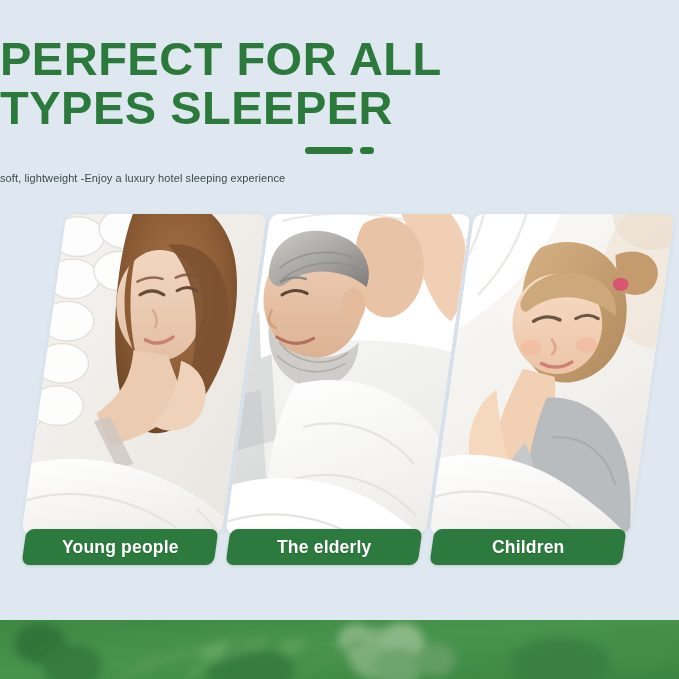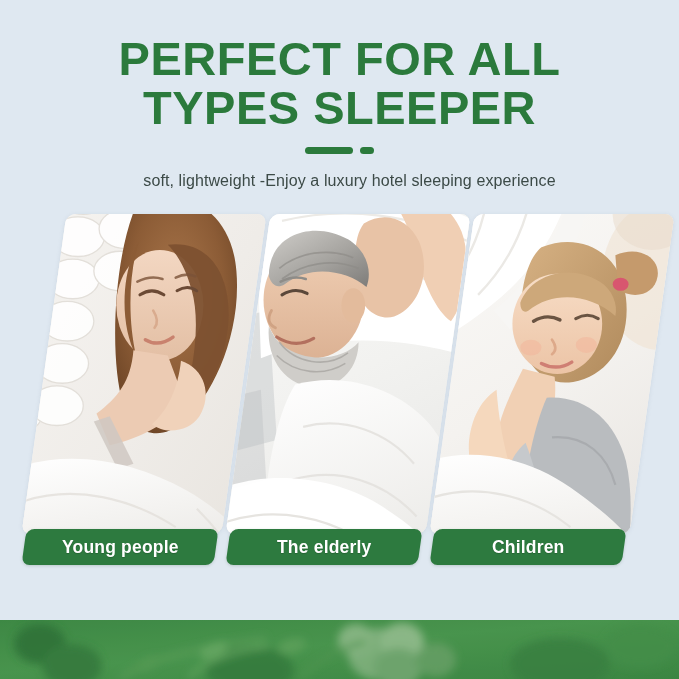--- a/index.html
+++ b/index.html
@@ -25,21 +25,20 @@
     background: #dfe8f1;
     overflow: hidden;
   }
 
   
   .header {
     position: absolute;
     left: 0;
     top: 0;
     width: 679px;
-    text-align: center;
   }
 
   .title {
     font-family: "Liberation Sans", sans-serif;
     font-weight: 700;
     font-size: 47px;
     line-height: 49px;
     letter-spacing: 0.5px;
     color: #2b7a3c;
     padding-top: 34px;
@@ -64,25 +63,24 @@
   .divider .bar-short {
     width: 14px;
     height: 7px;
     border-radius: 4px;
     background: #2b7a3c;
   }
 
   .subtitle {
     margin-top: 17px;
     font-family: "Liberation Sans", sans-serif;
-    font-size: 16px;
+    font-size: 11px;
     font-weight: 400;
     color: #3c4a47;
     letter-spacing: 0.1px;
-    padding-left: 20px;
   }
 
   
   .cards {
     position: absolute;
     left: 0;
     top: 214px;
     width: 679px;
     height: 352px;
   }

